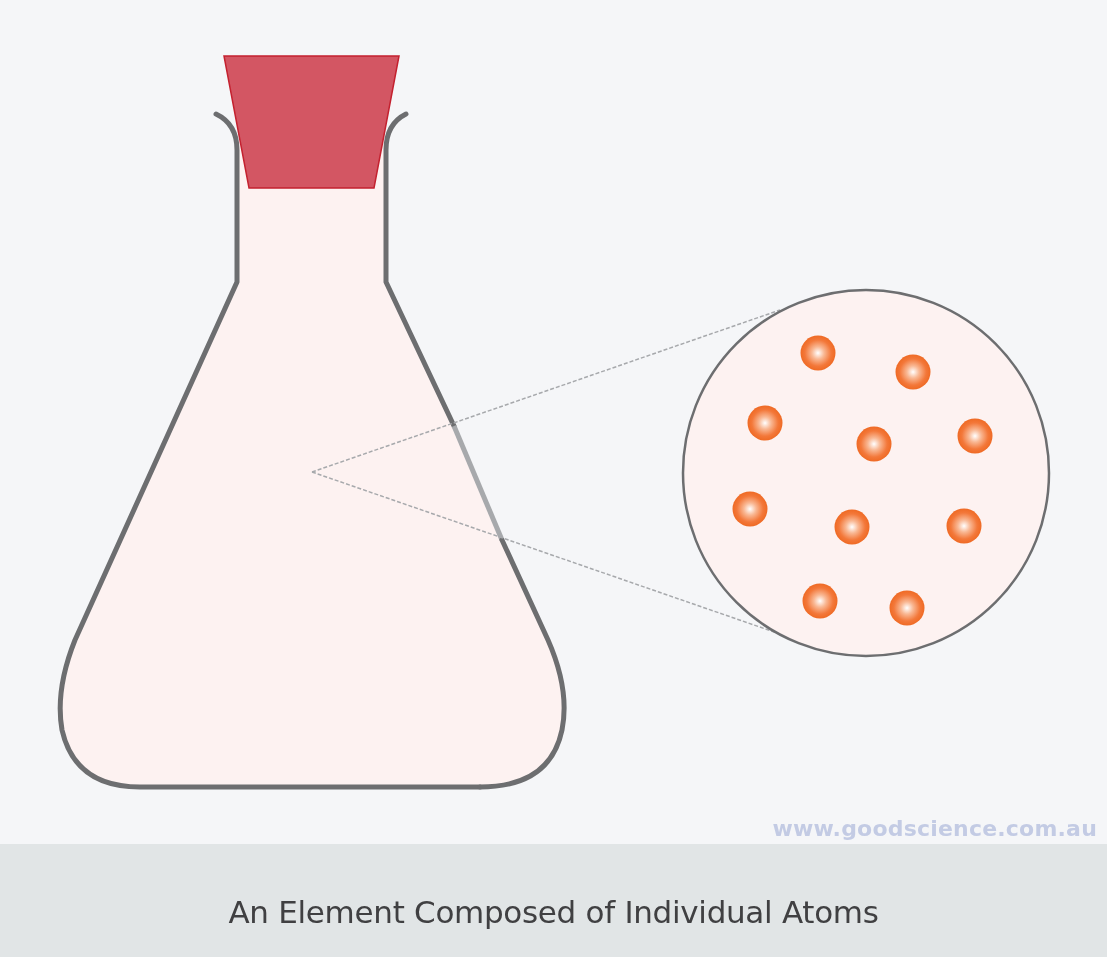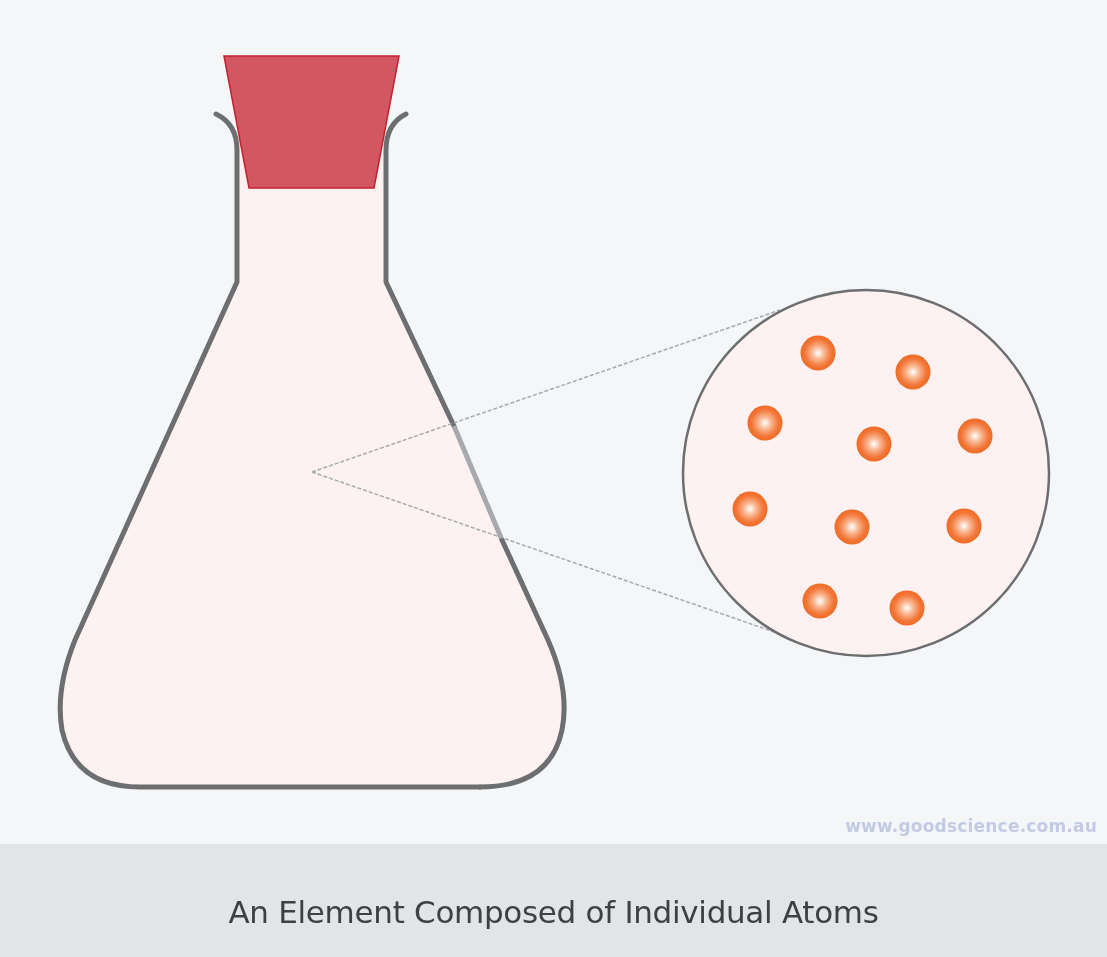--- a/index.html
+++ b/index.html
@@ -1,18 +1,18 @@
 <!DOCTYPE html>
 <html><head>
 <meta charset="utf-8">
 <style>
   html, body { margin: 0; padding: 0; }
   body { width: 1107px; height: 957px; background: #f5f6f8; position: relative; overflow: hidden; font-family: "DejaVu Sans", sans-serif; }
   #canvas { position: absolute; left: 0; top: 0; width: 1107px; height: 845px; }
-  .watermark { position: absolute; right: 10px; top: 816px; font-family: "DejaVu Sans", sans-serif; font-weight: bold; font-size: 17px; color: #c3cbe4; letter-spacing: 0.2px; }
+  .watermark { position: absolute; right: 10px; top: 816px; font-family: "DejaVu Sans", sans-serif; font-weight: bold; font-size: 22px; color: #c3cbe4; letter-spacing: 0.2px; }
   .caption-bar { position: absolute; left: 0; top: 844px; width: 1107px; height: 136px; background: #e1e5e6; display: flex; align-items: center; justify-content: center; }
   .caption { font-family: "DejaVu Sans", sans-serif; font-size: 31px; color: #404042; letter-spacing: -0.3px; }
 </style>
 </head>
 <body>
 
 <svg id="canvas" viewBox="0 0 1107 845" width="1107" height="845" xmlns="http://www.w3.org/2000/svg">
   <defs>
     <radialGradient id="atomGrad" cx="50%" cy="50%" r="50%">
       <stop offset="0%" stop-color="#ffffff"></stop>

